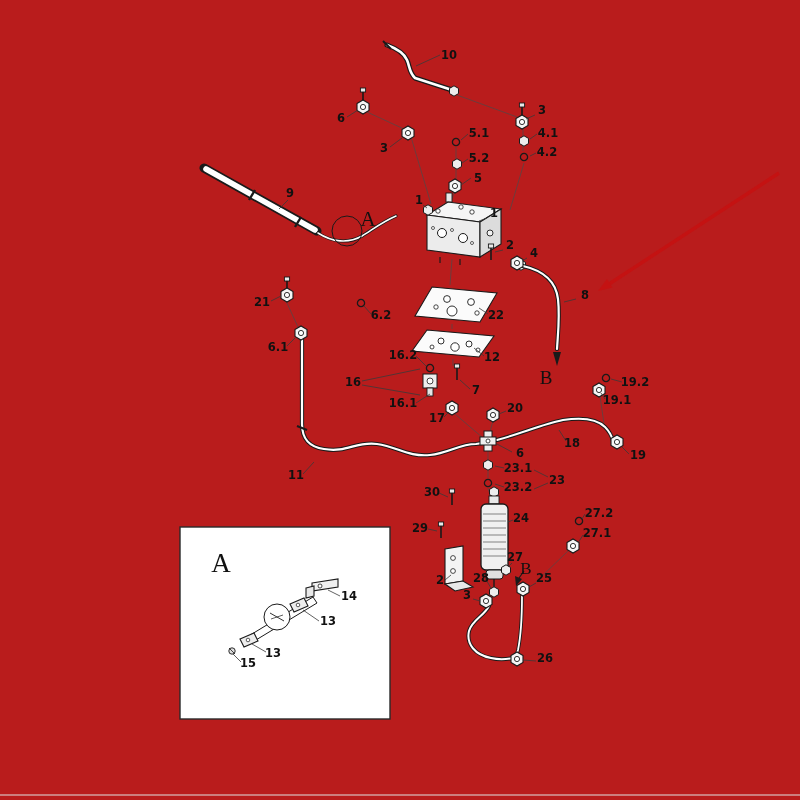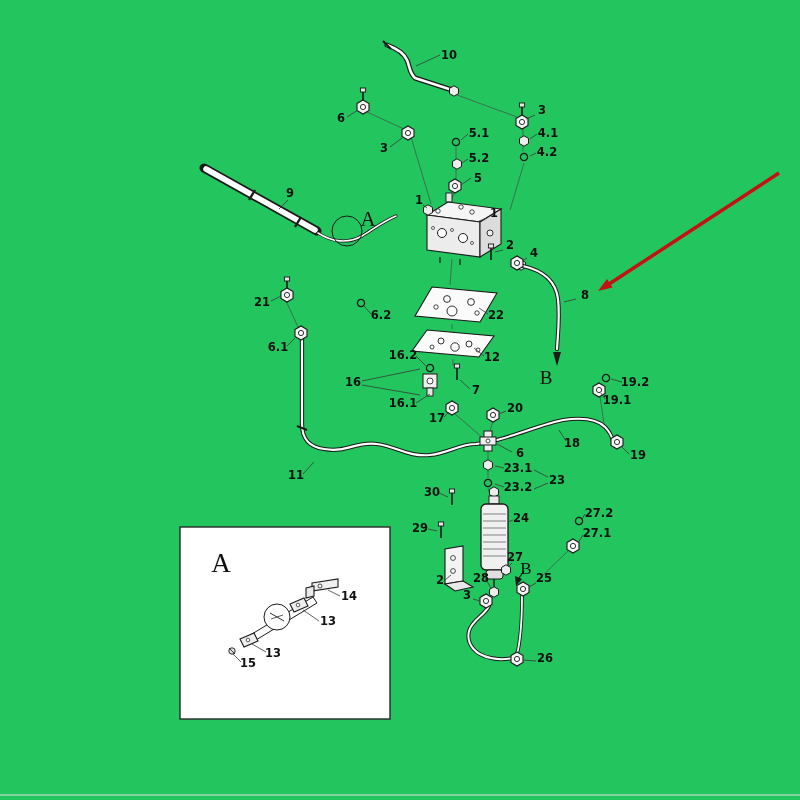--- a/index.html
+++ b/index.html
@@ -1,16 +1,16 @@
 <!DOCTYPE html>
 <html><head>
 <meta charset="utf-8">
 <style>
   html,body{margin:0;padding:0;background:#ffffff;}
-  #stage{position:relative;width:800px;height:800px;background:#22c55e;overflow:hidden;}
+  #stage{position:relative;width:800px;height:800px;background:#b91c1c;overflow:hidden;}
   svg{display:block;}
   .plabel{font-family:"DejaVu Sans",sans-serif;font-size:11.5px;font-weight:bold;fill:#111;text-anchor:middle;}
   .marker{font-family:"Liberation Serif",serif;fill:#111;text-anchor:middle;font-size:20px;}
   .leader{stroke:#3a3a3a;stroke-width:0.8;fill:none;}
   .thin{stroke:#4a4a4a;stroke-width:0.7;fill:none;}
   .tube-o{stroke:#1a1a1a;fill:none;stroke-linecap:round;stroke-linejoin:round;}
   .tube-i{stroke:#ffffff;fill:none;stroke-linecap:round;stroke-linejoin:round;}
   .part{stroke:#1a1a1a;stroke-width:1.1;}
 </style>
 </head>

